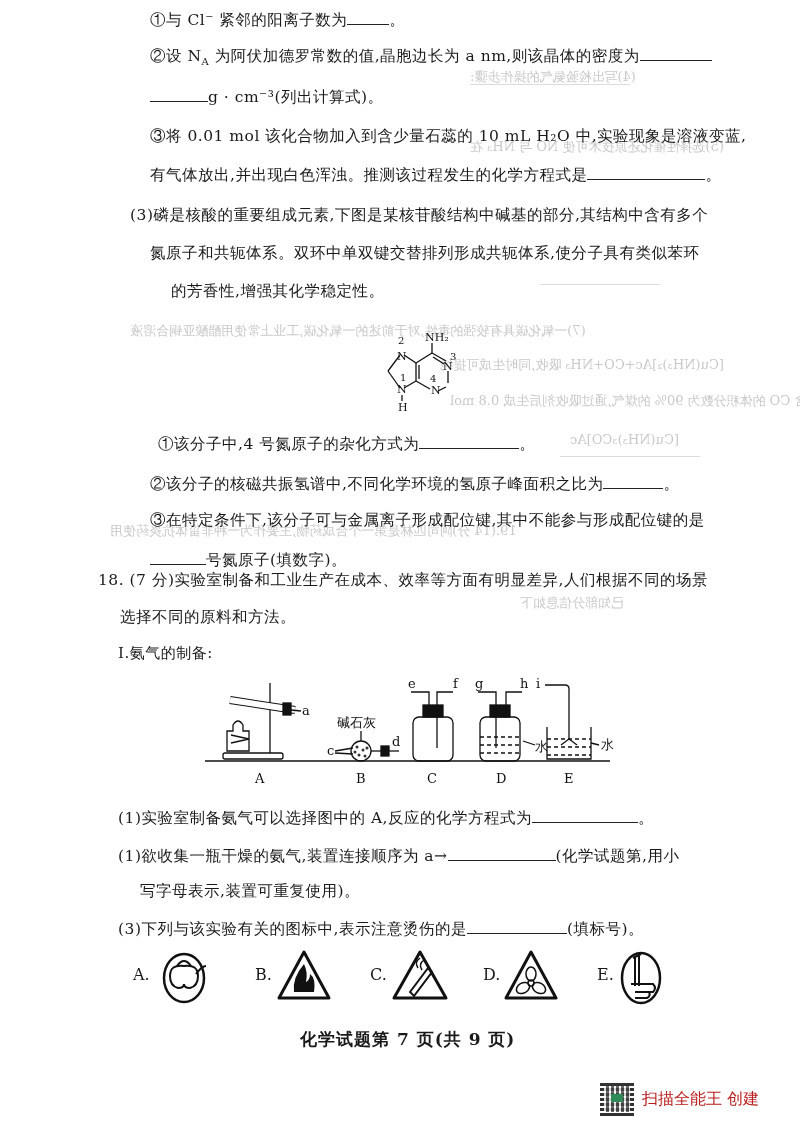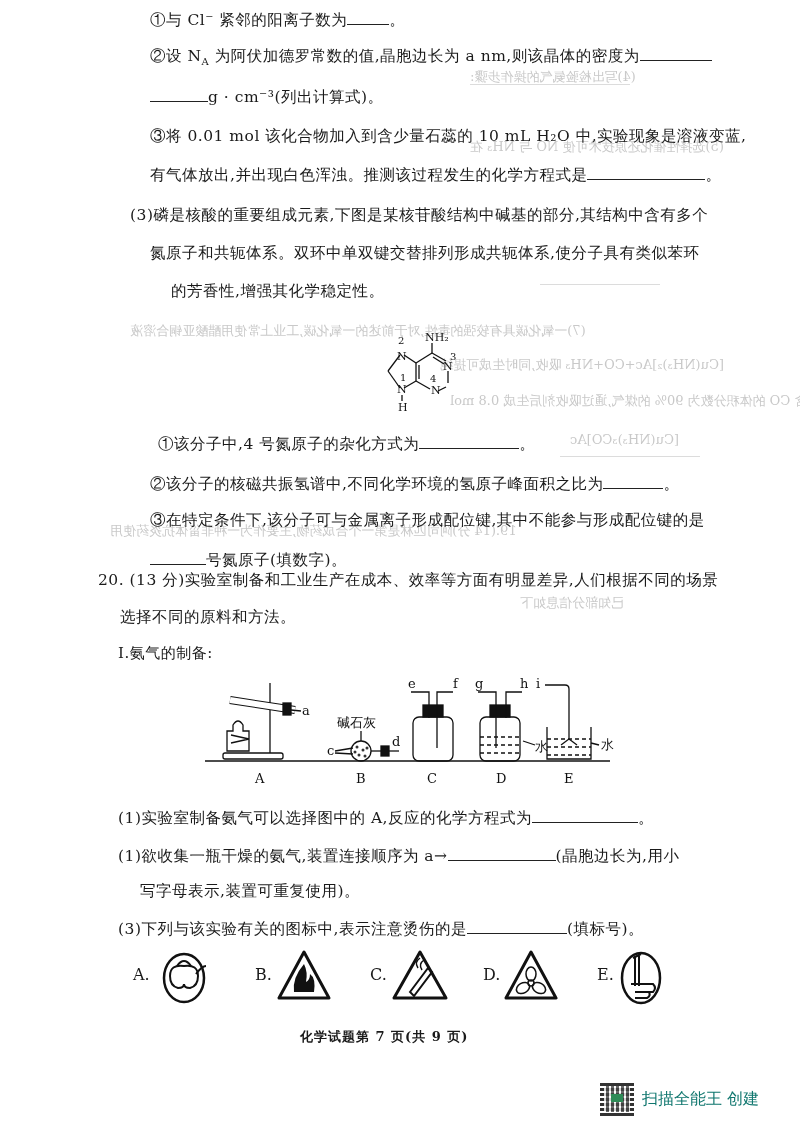--- a/index.html
+++ b/index.html
@@ -3,23 +3,23 @@
 <meta charset="utf-8">
 <style>
   html,body{margin:0;padding:0;}
   body{width:800px;height:1132px;background:#ffffff;position:relative;overflow:hidden;
        font-family:"DejaVu Serif","Liberation Serif",serif;color:#1a1a1a;}
   .line{position:absolute;font-size:15.5px;line-height:20px;white-space:nowrap;letter-spacing:0.5px;}
   .blank{display:inline-block;border-bottom:1px solid #222;height:16px;vertical-align:baseline;}
   .ghost{position:absolute;font-size:13px;color:#c9c9c9;white-space:nowrap;transform:scaleX(-1);}
   .ghostline{position:absolute;height:1px;background:#dcdcdc;}
   .diagram{position:absolute;}
-  .footer{position:absolute;left:300px;top:1028px;font-size:13px;font-weight:bold;letter-spacing:1px;text-align:right;}
+  .footer{position:absolute;left:300px;top:1028px;font-size:17px;font-weight:bold;letter-spacing:1px;text-align:right;}
   .wm{position:absolute;left:600px;top:1082px;display:flex;align-items:center;gap:8px;
-      font-family:"DejaVu Sans",sans-serif;font-size:16px;color:#0f766e;}
+      font-family:"DejaVu Sans",sans-serif;font-size:16px;color:#b91c1c;}
   .qr{width:34px;height:34px;background:
       repeating-linear-gradient(0deg,#333 0 3px,#fff 3px 5px),#333;position:relative;}
   .qr::before{content:"";position:absolute;inset:4px;background:repeating-linear-gradient(90deg,#fff 0 2px,#444 2px 5px);opacity:.8;}
   .qr::after{content:"";position:absolute;left:11px;top:12px;width:12px;height:8px;background:#2e8b57;}
   .hazard{position:absolute;top:948px;}
   .hz-label{position:absolute;font-size:16px;}
 </style>
 </head>
 <body>
 
@@ -92,21 +92,21 @@
   <span>①该分子中,4 号氮原子的杂化方式为</span><span class="blank" style="width:100px;"></span><span>。</span>
 </div>
 <div class="line" style="left:150px;top:472px;">
   <span>②该分子的核磁共振氢谱中,不同化学环境的氢原子峰面积之比为</span><span class="blank" style="width:60px;"></span><span>。</span>
 </div>
 <div class="line" style="left:150px;top:510px;">③在特定条件下,该分子可与金属离子形成配位键,其中不能参与形成配位键的是</div>
 <div class="line" style="left:150px;top:548px;">
   <span class="blank" style="width:56px;"></span><span>号氮原子(填数字)。</span>
 </div>
 
-<div class="line" style="left:98px;top:570px;">20. (13 分)实验室制备和工业生产在成本、效率等方面有明显差异,人们根据不同的场景</div>
+<div class="line" style="left:98px;top:570px;">18. (7 分)实验室制备和工业生产在成本、效率等方面有明显差异,人们根据不同的场景</div>
 <div class="line" style="left:120px;top:607px;">选择不同的原料和方法。</div>
 <div class="line" style="left:118px;top:643px;font-size:15px;">Ⅰ.氨气的制备:</div>
 
 <svg class="diagram" style="left:195px;top:655px;" width="420" height="135" viewBox="0 0 420 135">
   <g stroke="#111" stroke-width="1.3" fill="none">
 
     <line x1="10" y1="106" x2="415" y2="106"></line>
 
     <rect x="28" y="98" width="60" height="6" rx="2"></rect>
     <line x1="75" y1="28" x2="75" y2="98"></line>
@@ -171,21 +171,21 @@
     <text x="232" y="128">C</text>
     <text x="301" y="128">D</text>
     <text x="369" y="128">E</text>
   </g>
 </svg>
 
 <div class="line" style="left:118px;top:806px;">
   <span>(1)实验室制备氨气可以选择图中的 A,反应的化学方程式为</span><span class="blank" style="width:106px;"></span><span>。</span>
 </div>
 <div class="line" style="left:118px;top:844px;">
-  <span>(1)欲收集一瓶干燥的氨气,装置连接顺序为 a→</span><span class="blank" style="width:108px;"></span><span>(晶胞边长为,用小</span>
+  <span>(1)欲收集一瓶干燥的氨气,装置连接顺序为 a→</span><span class="blank" style="width:108px;"></span><span>(化学试题第,用小</span>
 </div>
 <div class="line" style="left:140px;top:881px;">写字母表示,装置可重复使用)。</div>
 <div class="line" style="left:118px;top:917px;">
   <span>(3)下列与该实验有关的图标中,表示注意烫伤的是</span><span class="blank" style="width:100px;"></span><span>(填标号)。</span>
 </div>
 
 <div class="hz-label" style="left:133px;top:965px;">A.</div>
 <svg class="hazard" style="left:160px;" width="50" height="56" viewBox="0 0 50 56">
   <ellipse cx="24" cy="30" rx="20" ry="24" fill="none" stroke="#111" stroke-width="2.5"></ellipse>
   <path d="M10 28 q0 -12 14 -10 q14 -2 14 10 q0 10 -8 12 q-6 0 -6 -4 q0 4 -6 4 q-8 -2 -8 -12z" fill="none" stroke="#111" stroke-width="2"></path>

